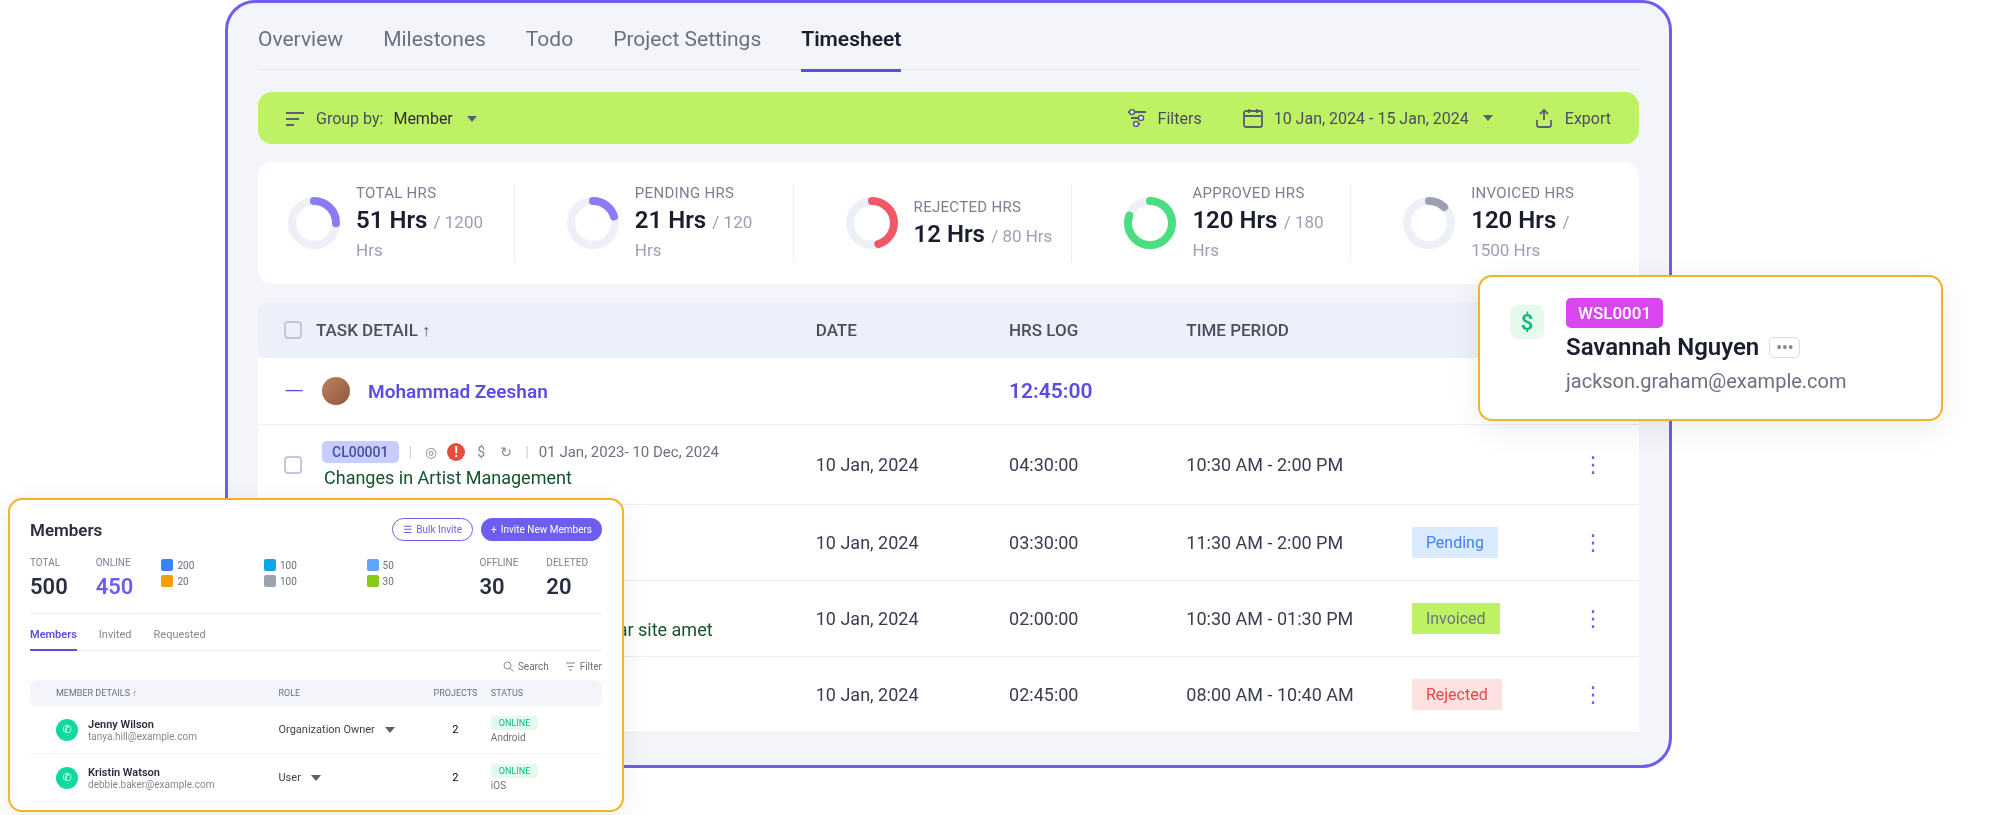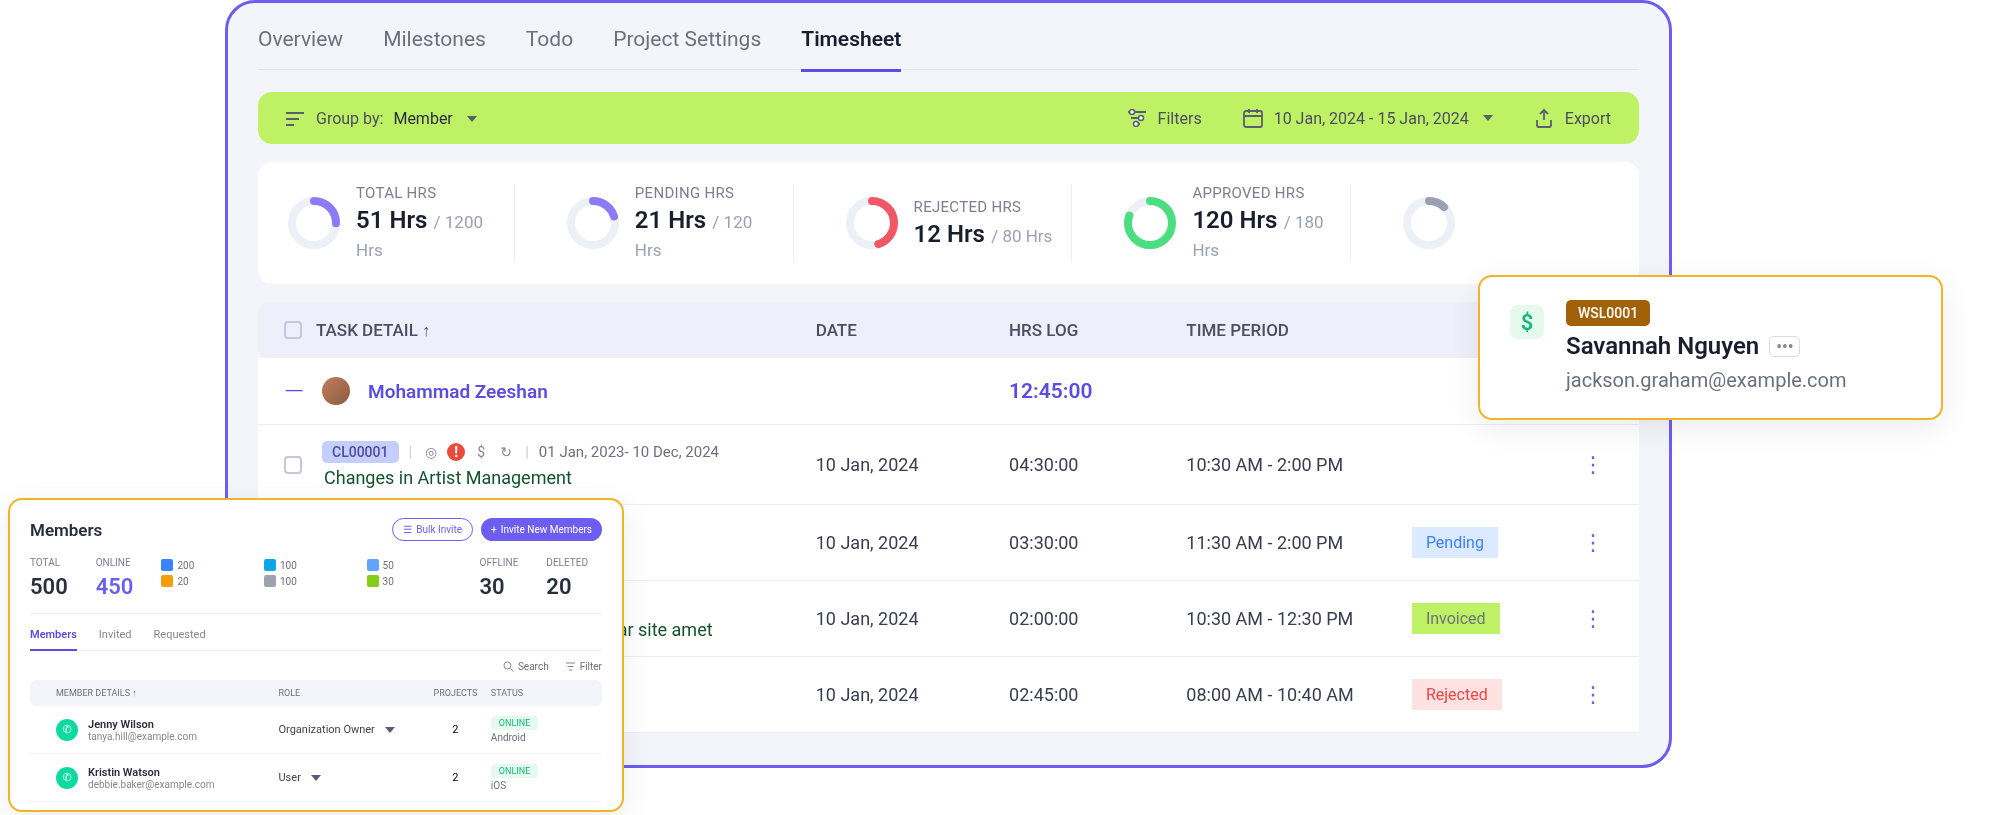--- a/index.html
+++ b/index.html
@@ -133,21 +133,21 @@
   background:#fff;
   border:2px solid #f0b429;
   border-radius:14px;
   padding:26px 30px;
   box-shadow: 0 8px 30px rgba(0,0,0,.08);
   display:flex;
   gap:22px;
   align-items:flex-start;
 }
 .dollar-box { width:34px; height:34px; background:#e6f9ed; color:#10b981; border-radius:8px; display:flex; align-items:center; justify-content:center; font-size:22px; font-weight:600; margin-top:2px;}
-.popup .pill { background:#a16207; color:#fff; font-size:14px; padding:5px 12px; }
+.popup .pill { background:#d946ef; color:#fff; font-size:17px; padding:5px 12px; }
 .popup-name { font-size:24px; font-weight:600; color:#1a1d2e; margin-top:10px; display:flex; align-items:center; gap:10px;}
 .popup-email { font-size:20px; color:#6b7080; margin-top:8px; }
 .more-box { border:1px solid #d8dae6; border-radius:5px; padding:0 6px; color:#888; font-size:16px; }
 
 
 .members-panel {
   position:absolute;
   left:8px;
   top:498px;
   width:616px;
@@ -275,20 +275,24 @@
      <div>
        <div class="stat-label">APPROVED HRS</div>
        <div class="stat-val">120 Hrs<span class="stat-sub"> / 180 Hrs</span></div>
      </div>
    </div>
       <div class="stat">
      <svg class="ring" viewBox="0 0 56 56">
        <circle cx="28" cy="28" r="22" fill="none" stroke="#eef0f8" stroke-width="8"></circle>
        <circle cx="28" cy="28" r="22" fill="none" stroke="#9ca0b3" stroke-width="8" stroke-dasharray="138.23007675795088" stroke-dashoffset="121.64246754699678" transform="rotate(-90 28 28)" stroke-linecap="round"></circle>
      </svg>
+     <div>
+       <div class="stat-label">INVOICED HRS</div>
+       <div class="stat-val">120 Hrs<span class="stat-sub"> / 1500 Hrs</span></div>
+     </div>
    </div>
     </div>
 
   <div class="table-header">
     <div class="col-task">
       <span class="checkbox"></span>
       <span><span>TASK DETAIL</span> <span class="sort-arrow">↑</span></span>
     </div>
     <div class="col-date">DATE</div>
     <div class="col-hrs">HRS LOG</div>
@@ -363,21 +367,21 @@
          <div class="task-content">
            <div class="task-meta">
                 <span class="date-range red">on 15 Dec, 2024</span>
               </div>
            <div class="task-title">ordinates and other lorem ipsum dollar site amet</div>
          </div>
        </div>
      </div>
      <div class="col-date">10 Jan, 2024</div>
      <div class="col-hrs">02:00:00</div>
-     <div class="col-period">10:30 AM - 12:30 PM</div>
+     <div class="col-period">10:30 AM - 01:30 PM</div>
      <div class="col-status"><span class="status-badge status-invoiced">Invoiced</span></div>
      <div class="col-action"><span class="action-dots">⋮</span></div>
    </div>
       <div class="data-row">
      <div class="col-task">
        <div class="task-body-wrap">
          <span class="checkbox"></span>
          <div class="task-content">
            <div class="task-meta">
                 <span class="date-range red">on 10 Dec, 2024</span>

